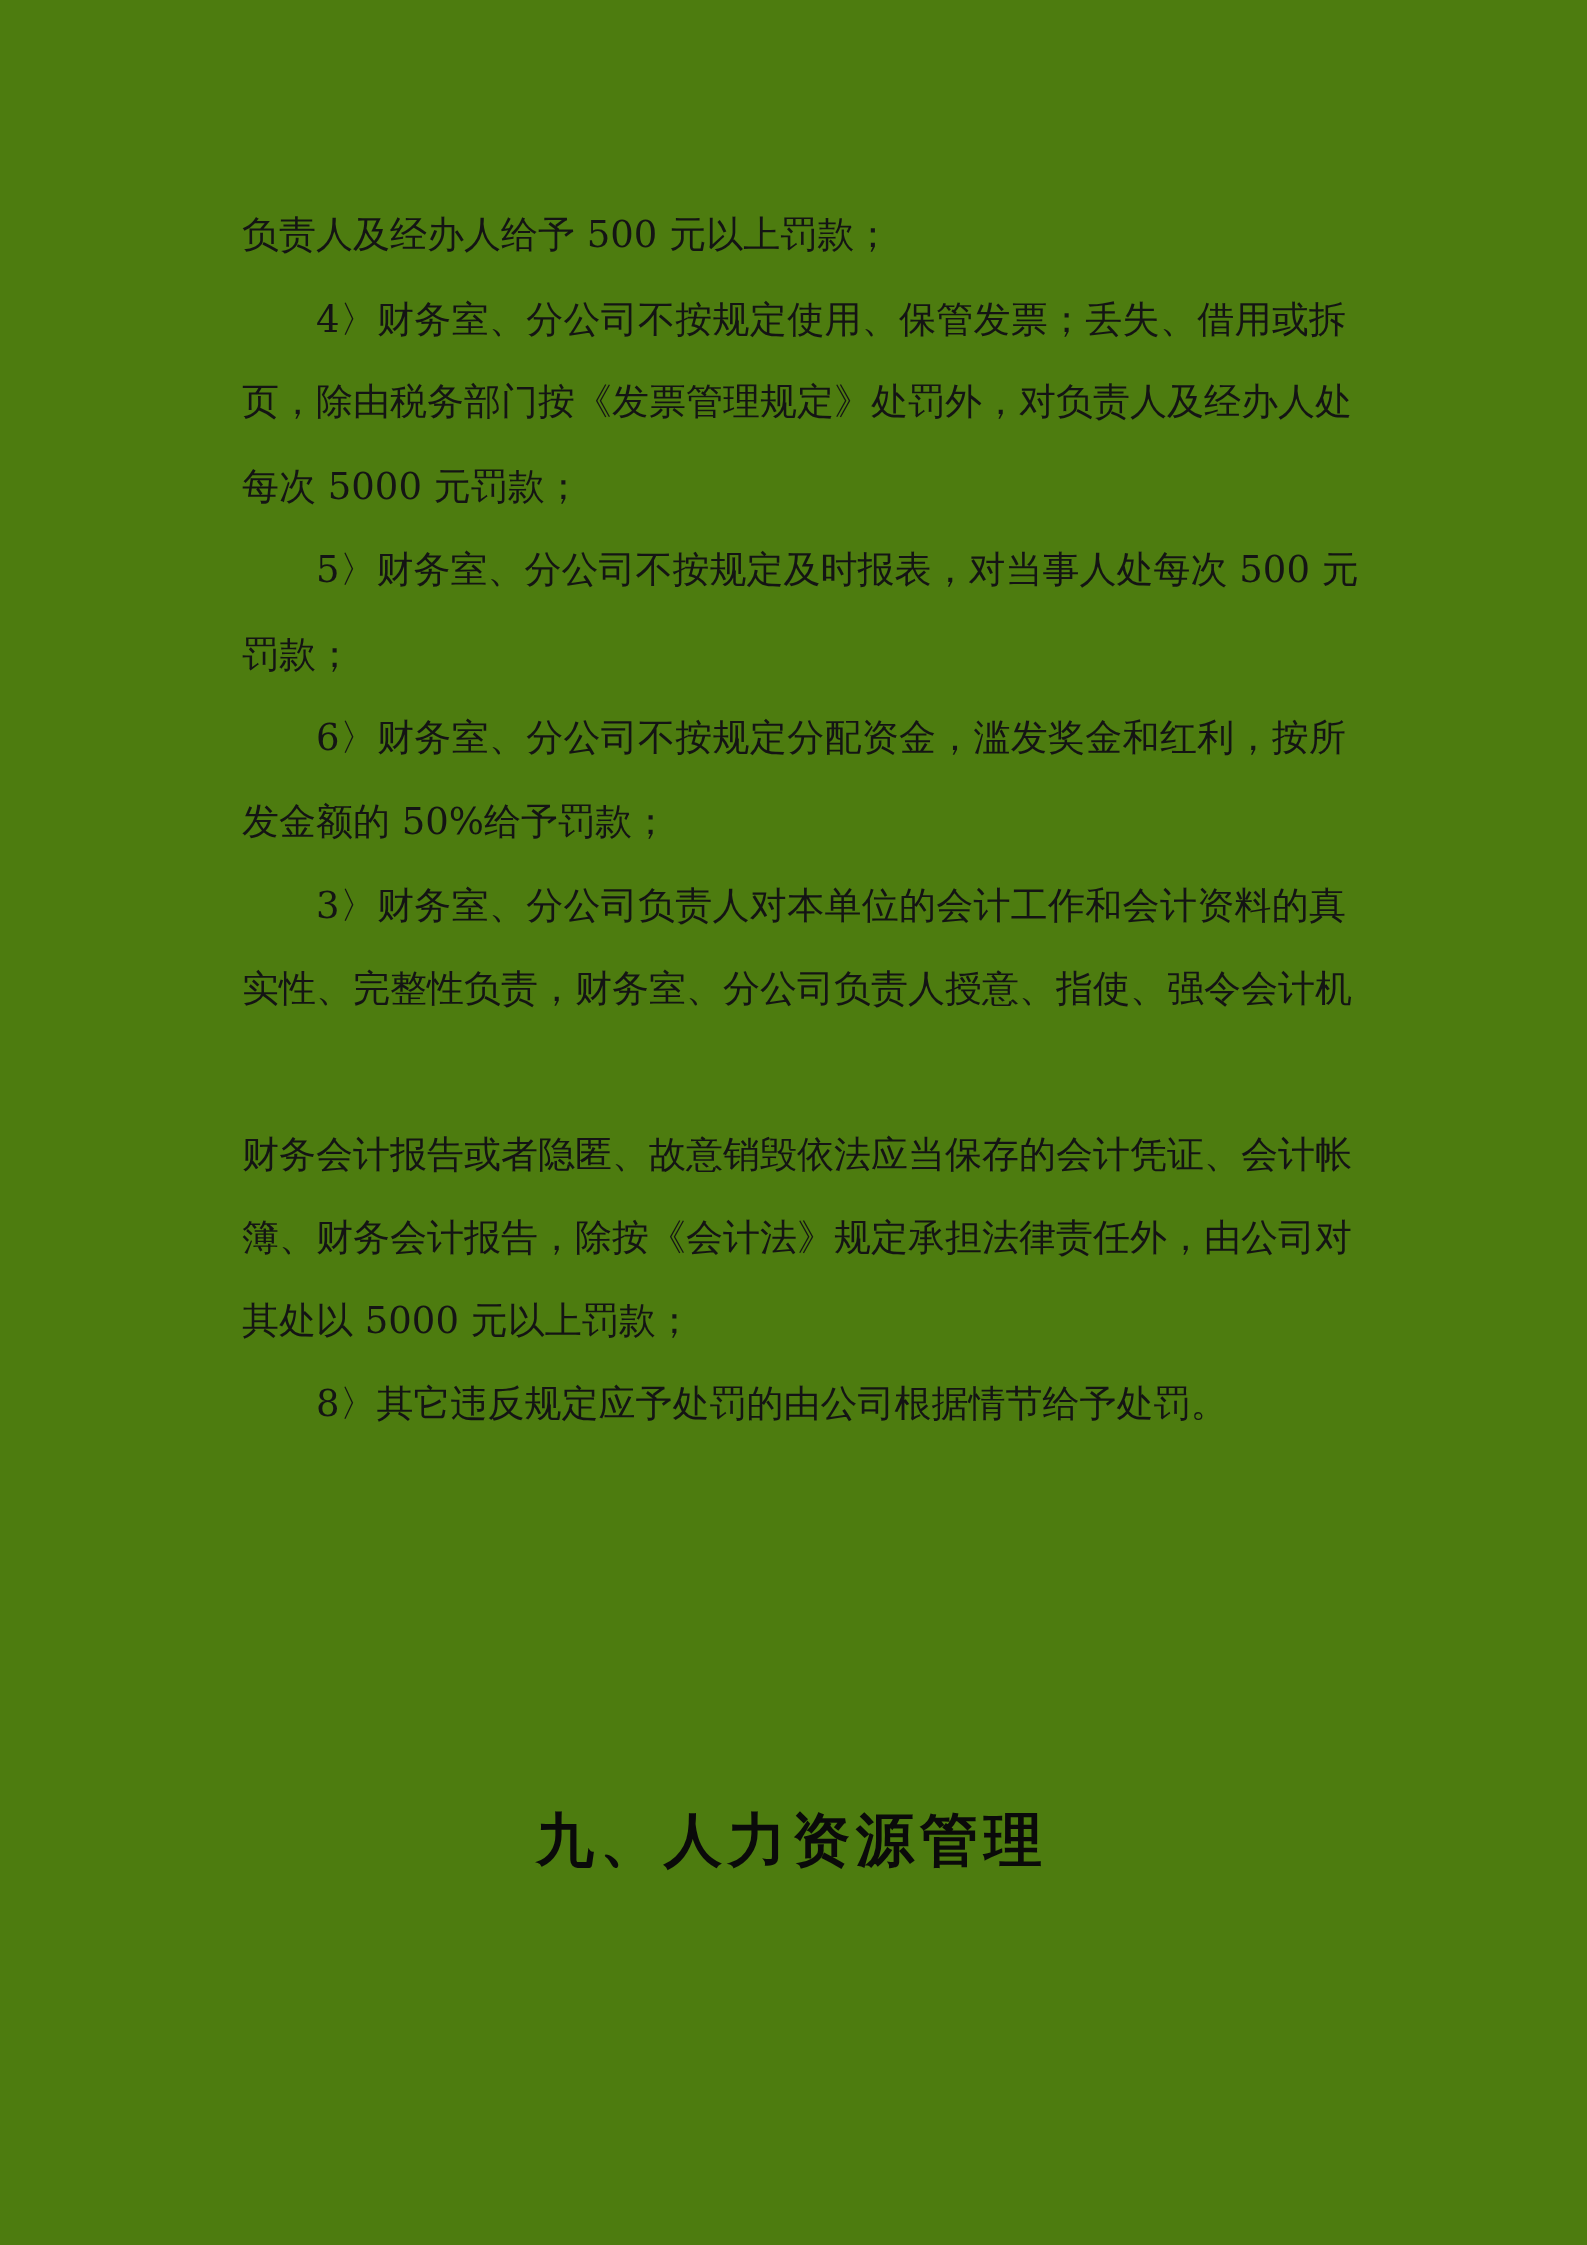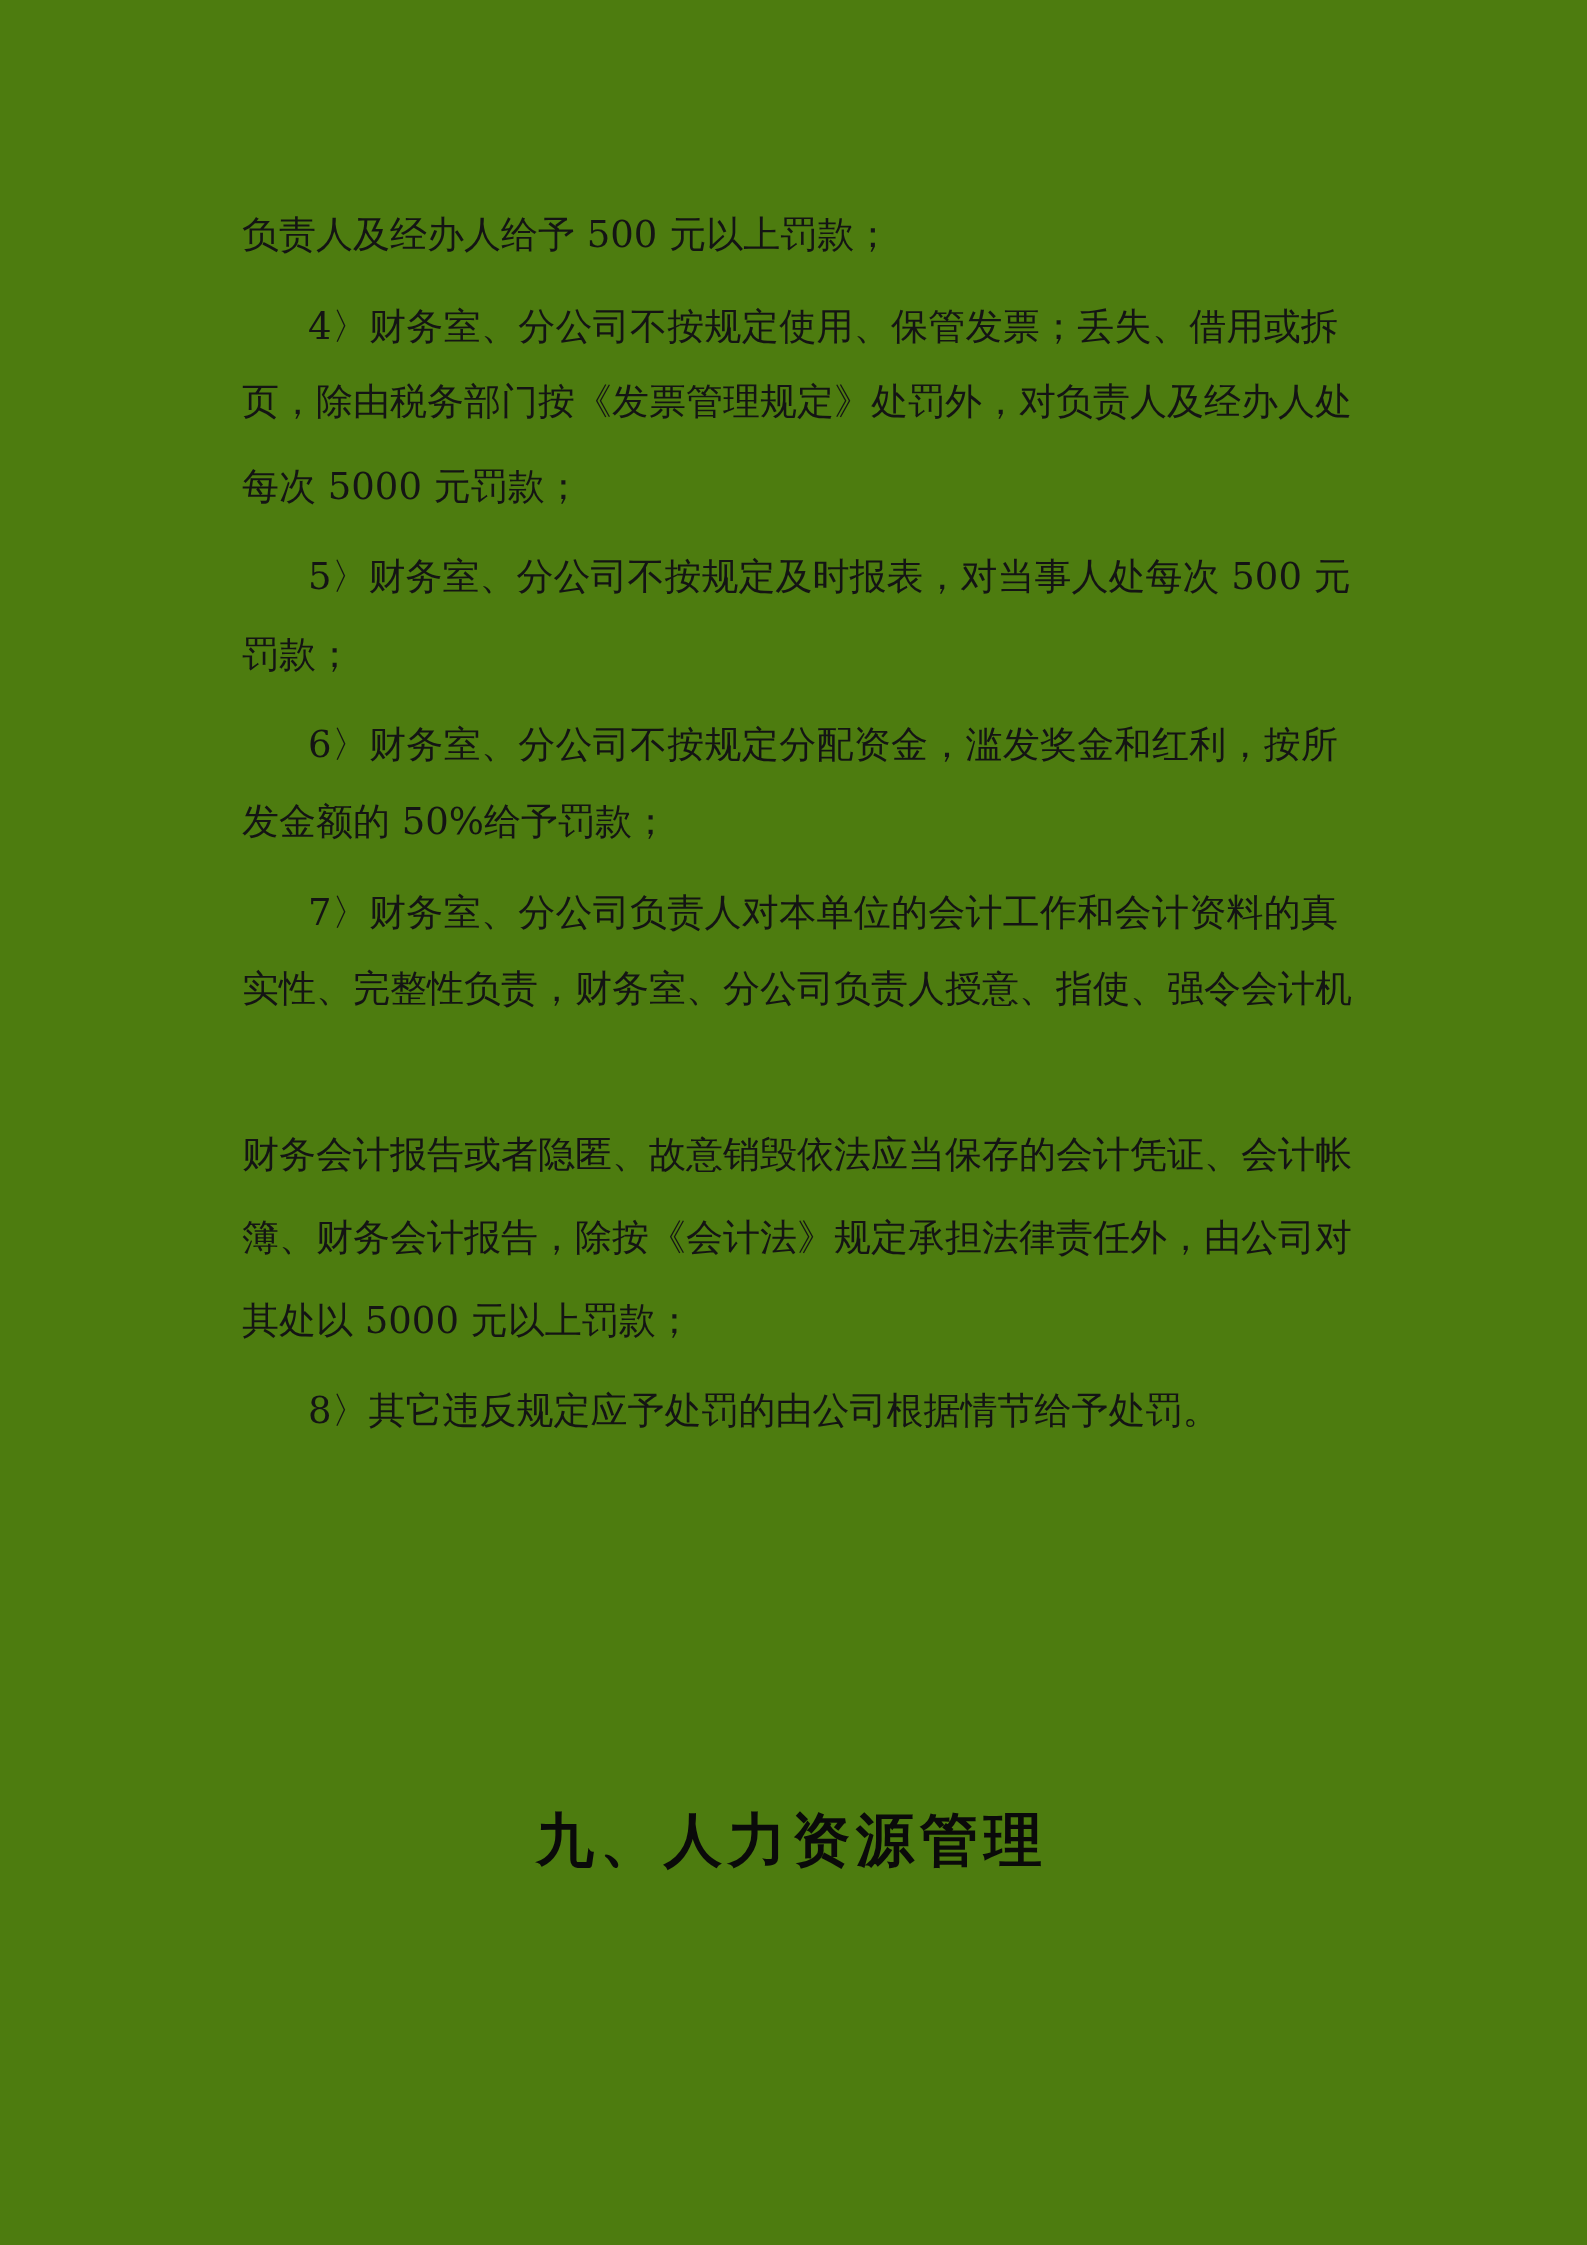--- a/index.html
+++ b/index.html
@@ -29,23 +29,22 @@
     font-family: "DejaVu Serif", "Liberation Serif", serif;
     font-size: 37px;
     line-height: 50px;
     white-space: nowrap;
     color: #141414;
     text-align: justify;
     text-align-last: justify;
     overflow: visible;
   }
   .line.indent {
-    left: 308px;
+    left: 316px;
     width: 1030px;
-    margin-top: 7px;
   }
   .line.last {
     text-align: left;
     text-align-last: left;
     width: auto;
   }
   .heading {
     position: absolute;
     left: 512px;
     top: 1805px;
@@ -78,21 +77,21 @@
 
 <div class="page">
   <div class="line last" style="top:210px">负责人及经办人给予 500 元以上罚款；</div>
   <div class="line indent" style="top:295px">4〉财务室、分公司不按规定使用、保管发票；丢失、借用或拆</div>
   <div class="line" style="top:377px">页，除由税务部门按《发票管理规定》处罚外，对负责人及经办人处</div>
   <div class="line last" style="top:462px">每次 5000 元罚款；</div>
   <div class="line indent" style="top:545px">5〉财务室、分公司不按规定及时报表，对当事人处每次 500 元</div>
   <div class="line last" style="top:630px">罚款；</div>
   <div class="line indent" style="top:713px">6〉财务室、分公司不按规定分配资金，滥发奖金和红利，按所</div>
   <div class="line last" style="top:797px">发金额的 50%给予罚款；</div>
-  <div class="line indent" style="top:881px">7〉财务室、分公司负责人对本单位的会计工作和会计资料的真</div>
+  <div class="line indent" style="top:881px">3〉财务室、分公司负责人对本单位的会计工作和会计资料的真</div>
   <div class="line" style="top:964px">实性、完整性负责，财务室、分公司负责人授意、指使、强令会计机</div>
   <div class="line" style="top:1130px">财务会计报告或者隐匿、故意销毁依法应当保存的会计凭证、会计帐</div>
   <div class="line" style="top:1213px">簿、财务会计报告，除按《会计法》规定承担法律责任外，由公司对</div>
   <div class="line last" style="top:1296px">其处以 5000 元以上罚款；</div>
   <div class="line indent last" style="top:1379px">8〉其它违反规定应予处罚的由公司根据情节给予处罚。</div>
 
   <div class="heading">九、人力资源管理</div>
 
 </div>
 

